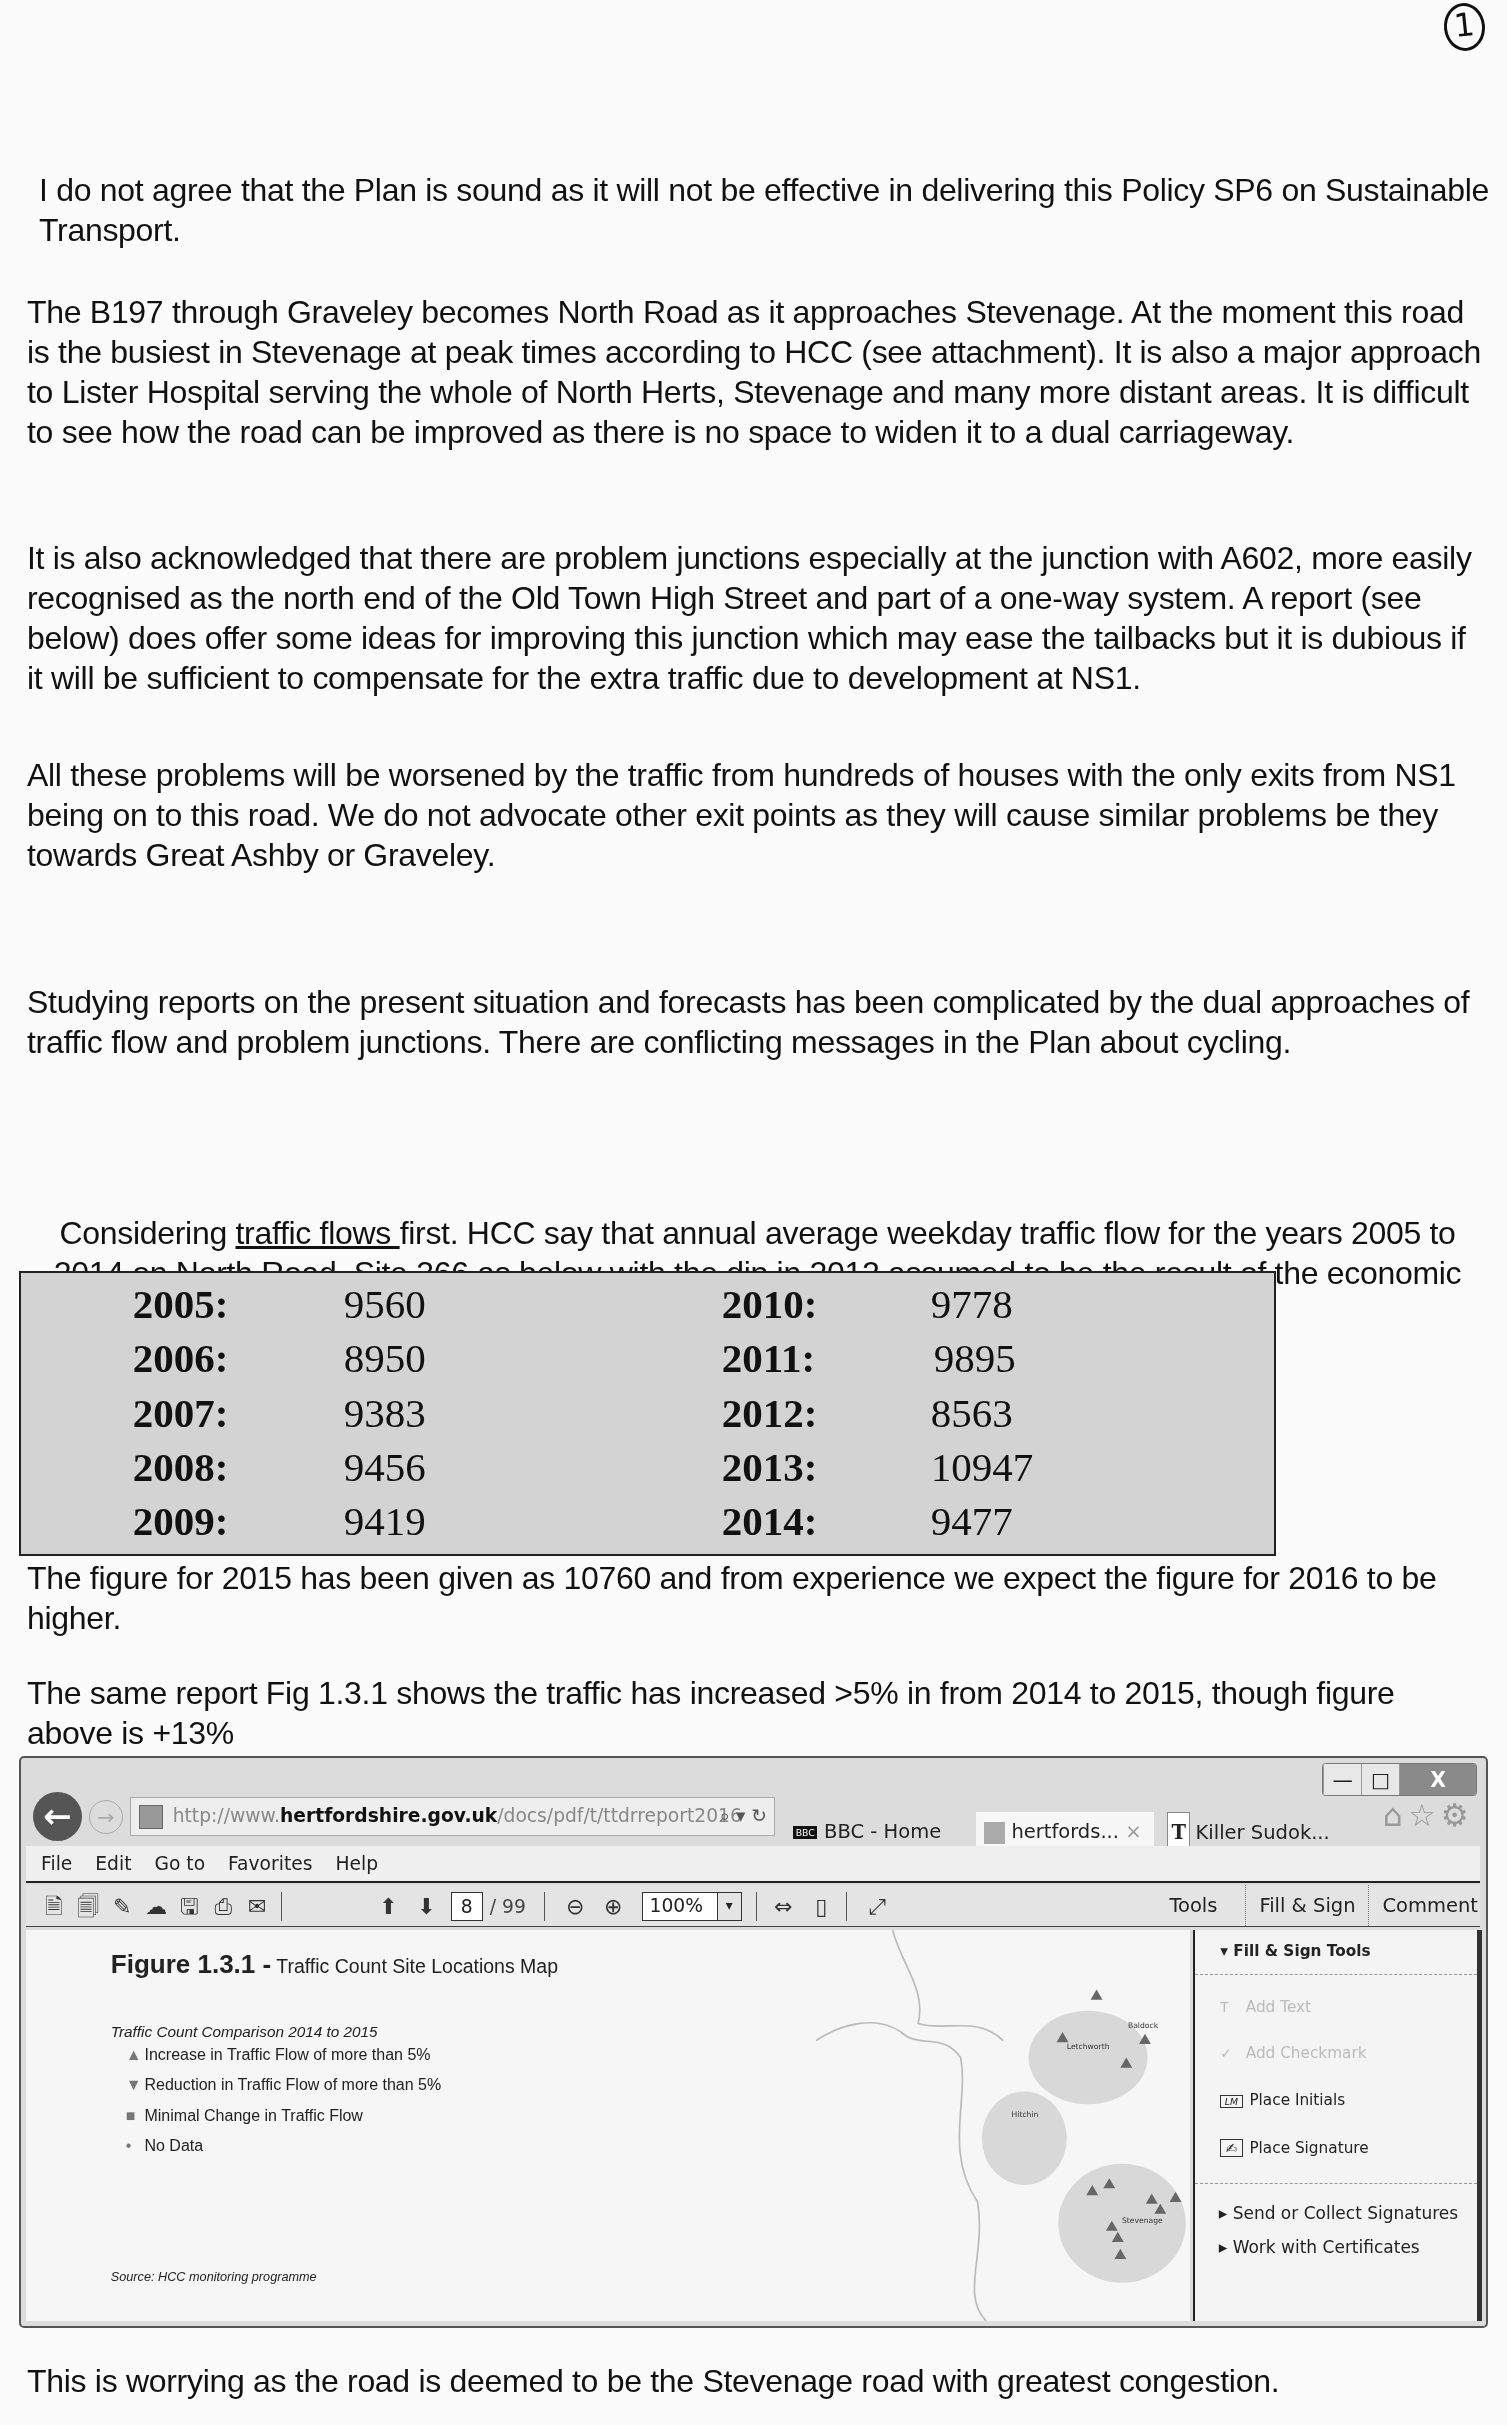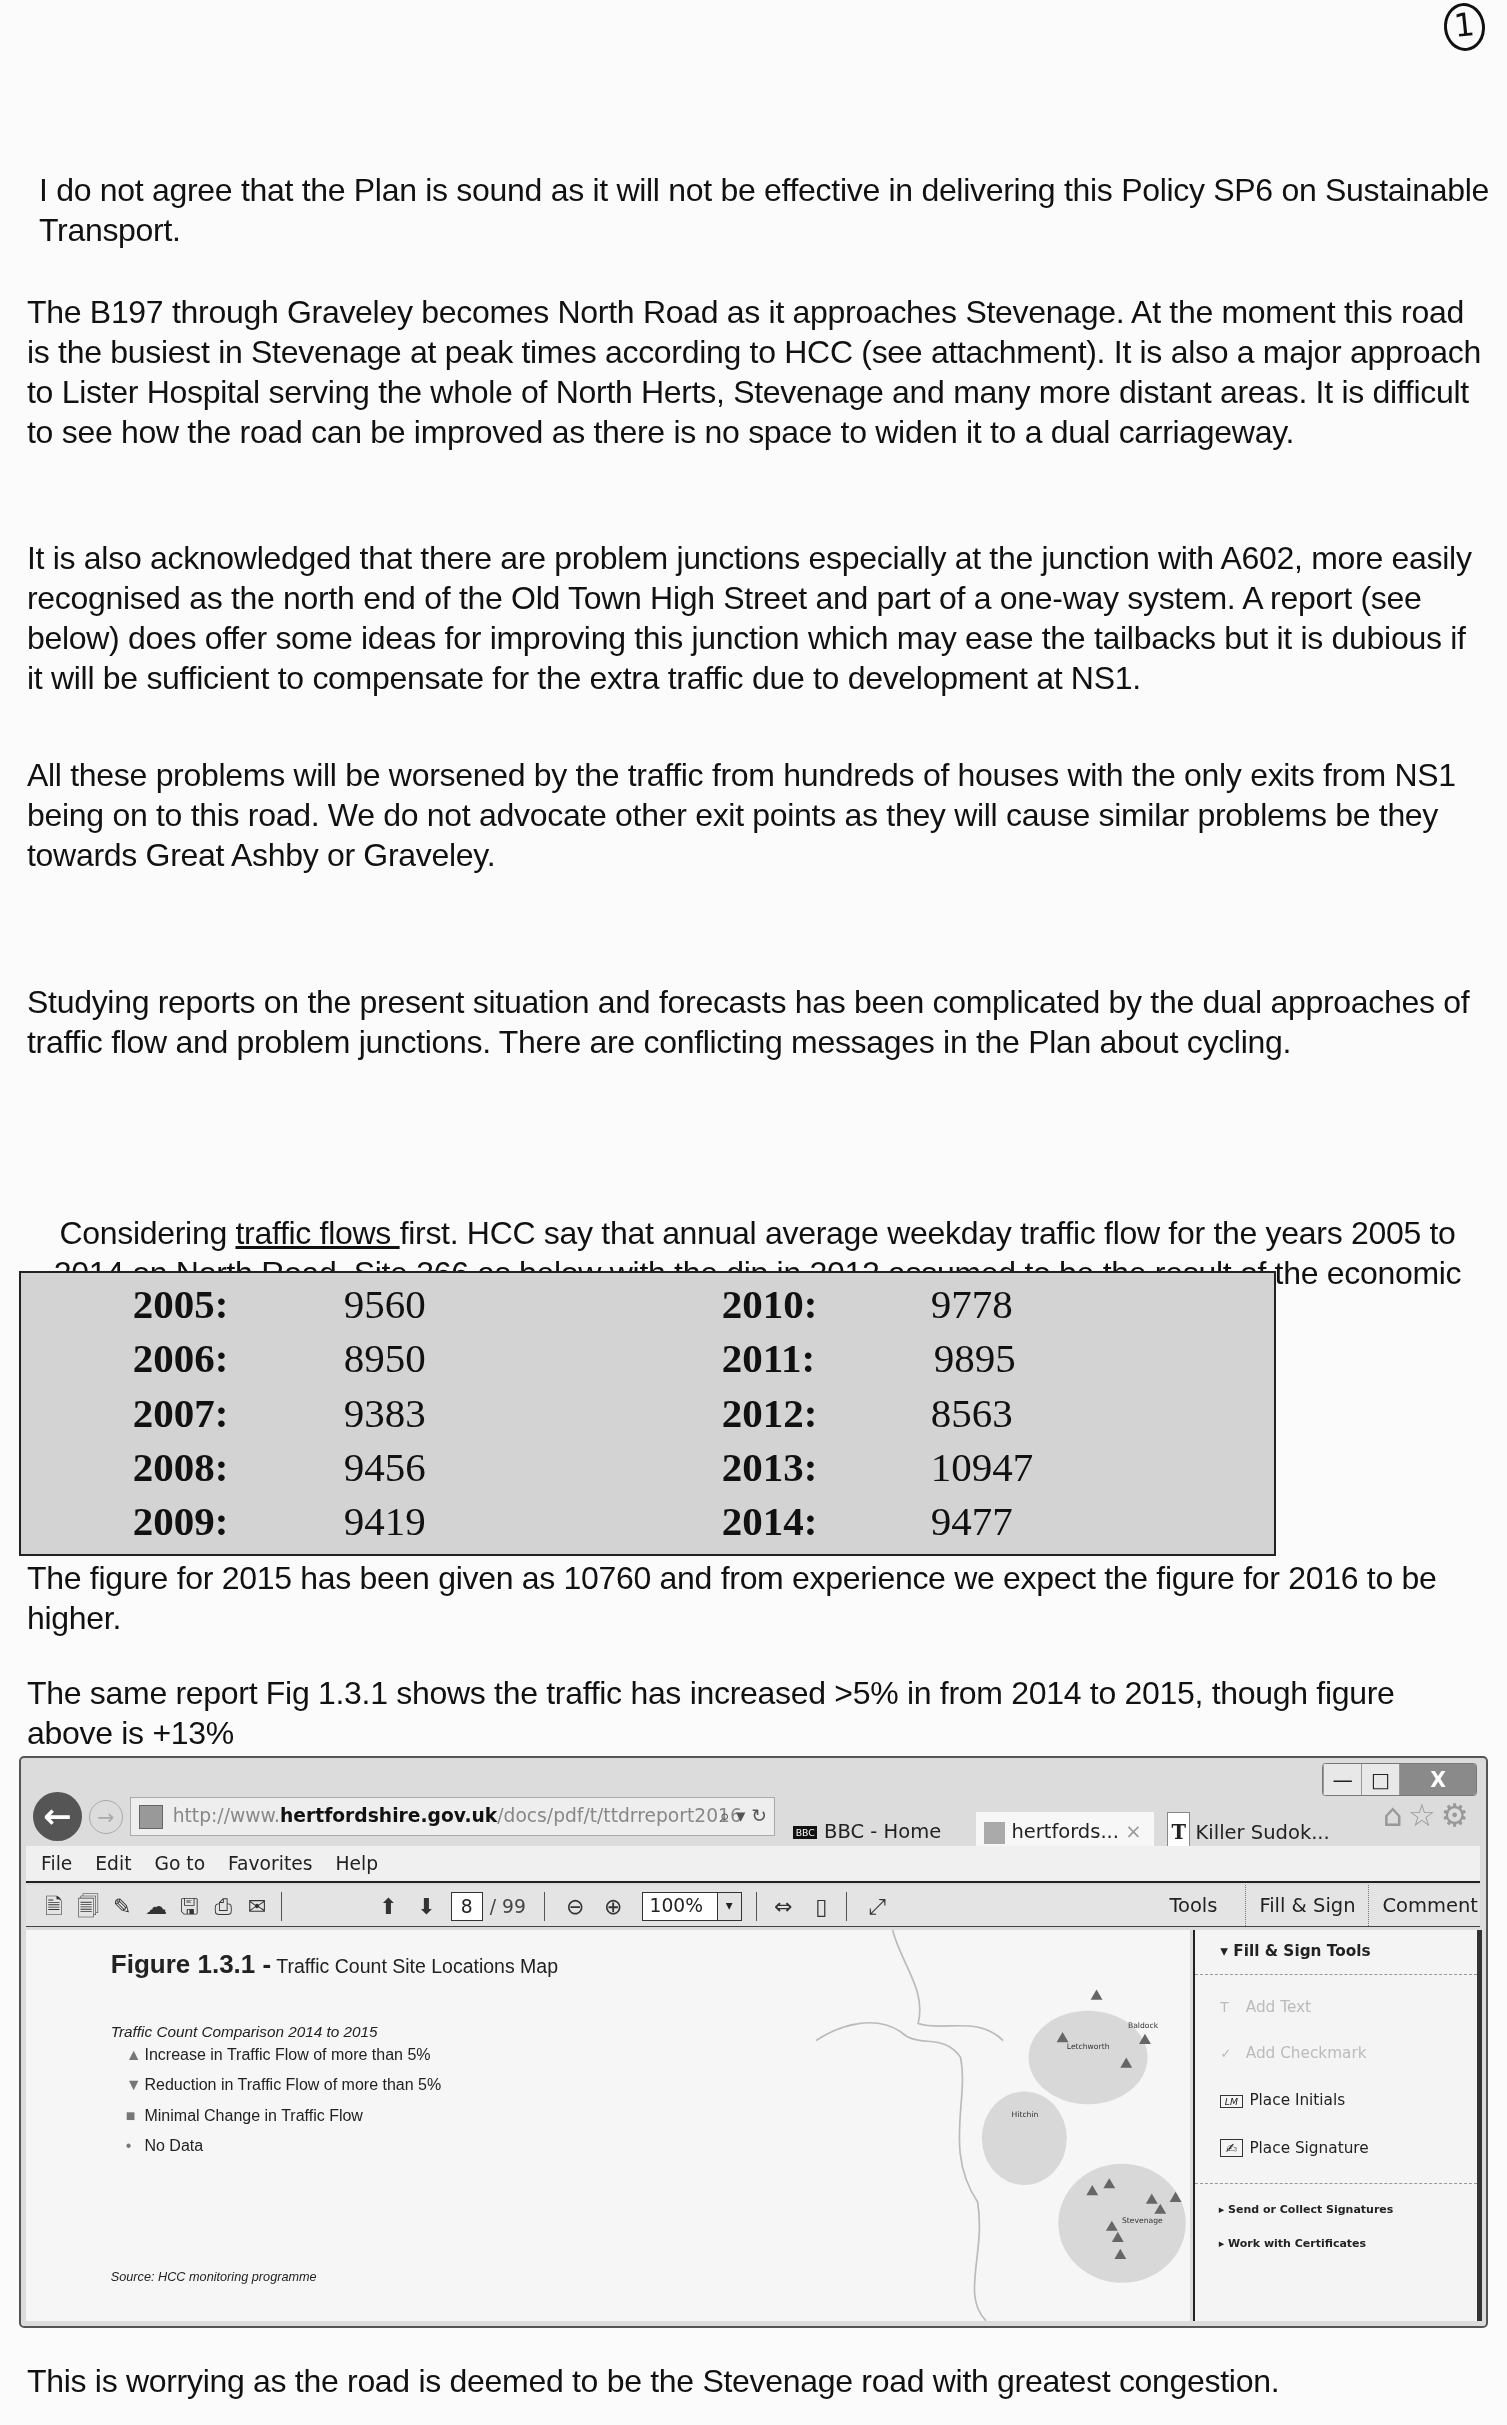--- a/index.html
+++ b/index.html
@@ -89,21 +89,21 @@
   .map { position:absolute; left:0; top:0; width:1164px; height:391px; }
   .side-panel {
     position:absolute; left:1172px; top:172px; width:289px; height:391px; background:#f4f4f4; border-left:2.5px solid #222; border-right:5.1px solid #333; box-sizing:border-box;
     font-size:16px;
   }
   .sp-head { position:absolute; left:25.5px; top:12px; font-weight:bold; font-size:15.3px; }
   .sp-item { position:absolute; left:25.5px; font-size:15.3px; white-space:nowrap; }
   .sp-item.dim { color:#bbb; }
   .sp-item .ic { display:inline-block; width:25.5px; font-size:13.6px; }
   .sp-div { position:absolute; left:0; right:0; border-top:0.8px dashed #999; }
-  .sp-link { position:absolute; left:24px; font-size:11px; font-weight:bold; white-space:nowrap; }
+  .sp-link { position:absolute; left:24px; font-size:17px; font-weight:normal; white-space:nowrap; }
 </style>
 </head>
 <body>
 
 <div class="page-num">1</div>
 
 <div class="para" style="top:170px;margin-left:12px;">I do not agree that the Plan is sound as it will not be effective in delivering this Policy SP6 on Sustainable Transport.</div>
 <div class="para" style="top:292px;">The B197 through Graveley becomes North Road as it approaches Stevenage.  At the moment this road is the busiest in Stevenage at peak times according to HCC (see attachment).  It is also a major approach to Lister Hospital serving the whole of North Herts, Stevenage and many more distant areas.  It is difficult to see how the road can be improved as there is no space to widen it to a dual carriageway.</div>
 <div class="para" style="top:538px;">It is also acknowledged that there are problem junctions especially at the junction with A602, more easily recognised as the north end of the Old Town High Street and part of a one-way system.  A report (see below) does offer some ideas for improving this junction which may ease the tailbacks but it is dubious if it will be sufficient to compensate for the extra traffic due to development at NS1.</div>
 <div class="para" style="top:755px;">All these problems will be worsened by the traffic from hundreds of houses with the only exits from NS1 being on to this road.  We do not advocate other exit points as they will cause similar problems be they towards Great Ashby or Graveley.</div>

